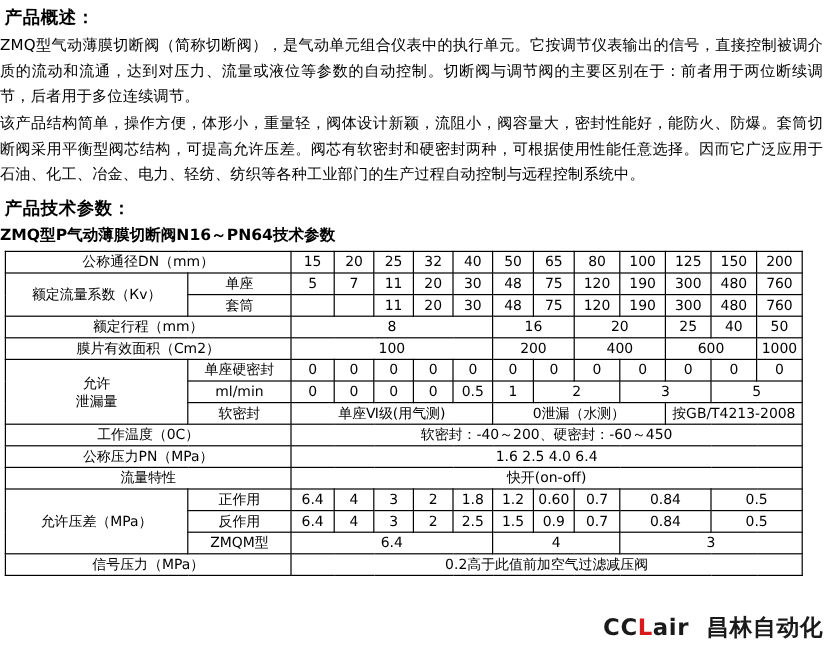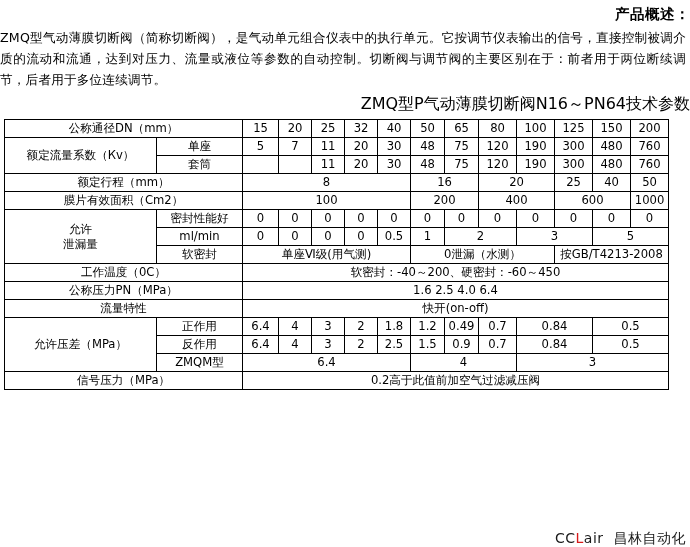--- a/index.html
+++ b/index.html
@@ -19,34 +19,33 @@
     width: 690px;
     height: 547px;
     padding: 0;
     box-sizing: border-box;
   }
   .sec-title {
     font-size: 14.5px;
     font-weight: bold;
     margin: 5px 0 3px 4px;
     letter-spacing: 0.5px;
-    text-align: right;
   }
   .para {
     font-size: 12.6px;
     line-height: 21px;
     margin: 0 4px 2px 0;
     text-align: justify;
     text-justify: inter-ideograph;
     letter-spacing: 0.2px;
   }
   .tbl-title {
-    text-align: right;
-    font-size: 16px;
-    font-weight: normal;
+    text-align: left;
+    font-size: 13px;
+    font-weight: bold;
     margin: 4px 0 4px 0;
   }
   table.spec {
     border-collapse: collapse;
     width: 612px;
     margin: 0 4px;
     table-layout: fixed;
   }
   table.spec td {
     border: 1px solid #000000;
@@ -60,37 +59,39 @@
   }
   td.lbl {
     font-size: 11.8px;
   }
   td.sub {
     font-size: 11.5px;
   }
   .watermark {
     position: absolute;
     right: 4px;
-    bottom: 4px;
-    font-size: 14px;
-    font-weight: normal;
+    bottom: 16px;
+    font-size: 19px;
+    font-weight: bold;
     color: #1a1a1a;
     letter-spacing: 0.5px;
   }
   .wm-c { color: #d81a1a; }
 </style>
 </head>
 <body>
 
 <div class="page">
 
   <div class="sec-title">产品概述：</div>
 
   <div class="para">ZMQ型气动薄膜切断阀（简称切断阀），是气动单元组合仪表中的执行单元。它按调节仪表输出的信号，直接控制被调介质的流动和流通，达到对压力、流量或液位等参数的自动控制。切断阀与调节阀的主要区别在于：前者用于两位断续调节，后者用于多位连续调节。</div>
-
+  <div class="para">该产品结构简单，操作方便，体形小，重量轻，阀体设计新颖，流阻小，阀容量大，密封性能好，能防火、防爆。套筒切断阀采用平衡型阀芯结构，可提高允许压差。阀芯有软密封和硬密封两种，可根据使用性能任意选择。因而它广泛应用于石油、化工、冶金、电力、轻纺、纺织等各种工业部门的生产过程自动控制与远程控制系统中。</div>
+
+  <div class="sec-title" style="margin-top:9px;">产品技术参数：</div>
 
   <div class="tbl-title">ZMQ型P气动薄膜切断阀N16～PN64技术参数</div>
 
   <table class="spec">
     <colgroup>
       <col style="width:152px">
       <col style="width:86px">
       <col style="width:36px">
       <col style="width:33px">
       <col style="width:33px">
@@ -172,21 +173,21 @@
         <td colspan="2">400</td>
         <td colspan="2">600</td>
         <td>1000</td>
       </tr>
 
       <tr>
         <td class="lbl" rowspan="3">
           <div>允许</div>
           <div>泄漏量</div>
         </td>
-        <td class="sub">密封性能好</td>
+        <td class="sub">单座硬密封</td>
         <td>0</td>
         <td>0</td>
         <td>0</td>
         <td>0</td>
         <td>0</td>
         <td>0</td>
         <td>0</td>
         <td>0</td>
         <td>0</td>
         <td>0</td>
@@ -231,21 +232,21 @@
 
       <tr>
         <td class="lbl" rowspan="3">允许压差（MPa）</td>
         <td class="sub">正作用</td>
         <td>6.4</td>
         <td>4</td>
         <td>3</td>
         <td>2</td>
         <td>1.8</td>
         <td>1.2</td>
-        <td>0.49</td>
+        <td>0.60</td>
         <td>0.7</td>
         <td colspan="2">0.84</td>
         <td colspan="2">0.5</td>
       </tr>
 
       <tr>
         <td class="sub">反作用</td>
         <td>6.4</td>
         <td>4</td>
         <td>3</td>

